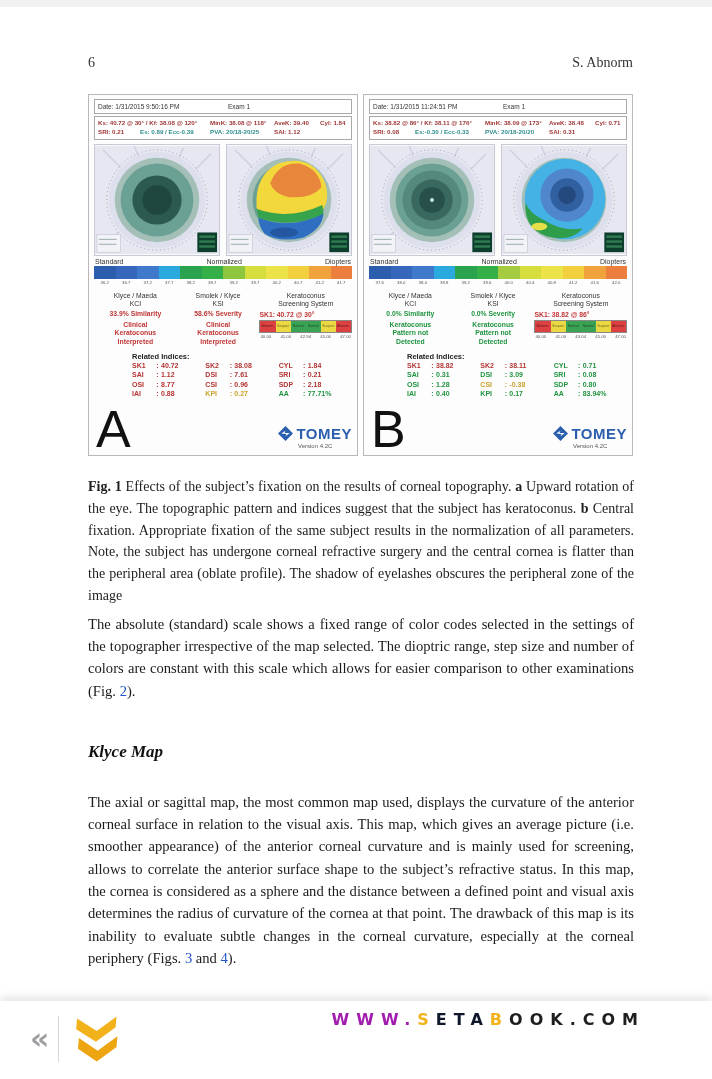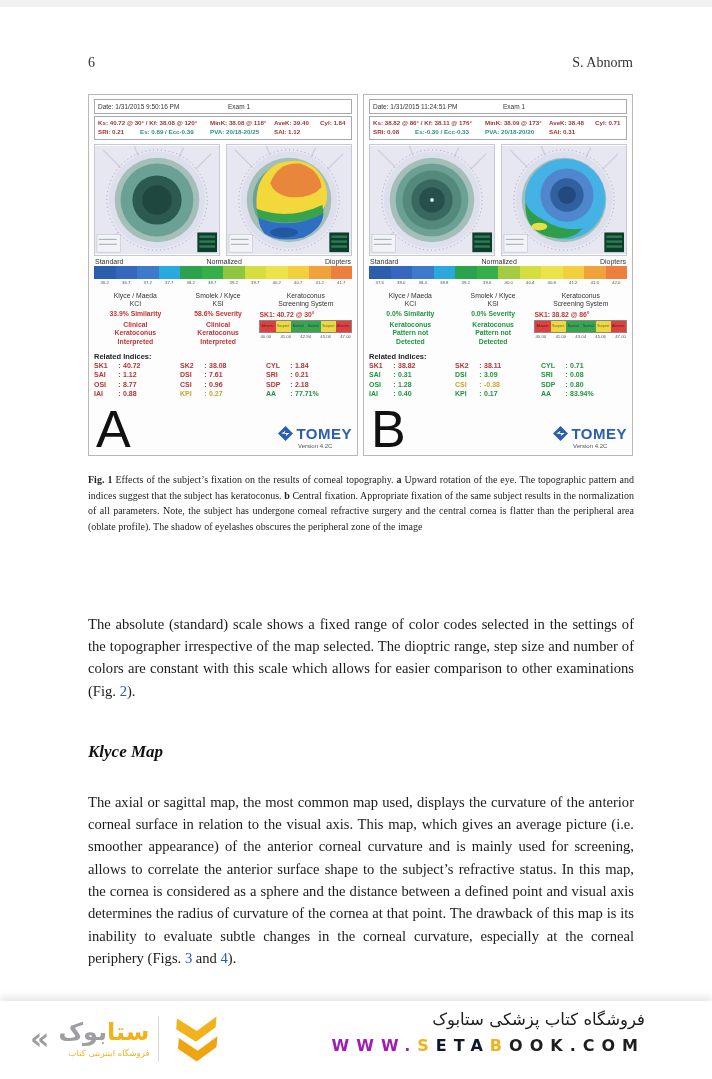--- a/index.html
+++ b/index.html
@@ -34,34 +34,34 @@
   .scr-col{width:84px;text-align:center;font-size:6.8px;}
   .scr-col3{width:94px;font-size:6.8px;}
   .scr-title{color:#333;line-height:1.2;}
   .scr-pct{font-weight:bold;margin-top:2px;}
   .scr-verdict{font-weight:bold;margin-top:4px;line-height:1.2;width:64px;margin-left:auto;margin-right:auto;}
   .scr-col3 .scr-title{width:58px;margin:0 auto;text-align:center;}
   .sk-line{font-weight:bold;text-align:left;margin:3px 0 2px;}
   .sk-bar{display:flex;height:11px;border:0.5px solid #888;}
   .sk-seg{flex:1;font-size:3.4px;line-height:11px;text-align:center;color:rgba(0,0,0,0.55);overflow:hidden;}
   .sk-ticks{display:flex;justify-content:space-between;font-size:4.3px;color:#555;padding:0 1px;margin-top:1px;}
-  .p-related{margin-top:6px;}
+  .p-related{margin-top:6px;margin-left:38px;}
   .rel-title{font-weight:bold;color:#222;font-size:7.5px;}
   .rel-row{display:flex;line-height:1.35;}
   .rel-cell{width:88px;display:flex;font-size:7px;font-weight:bold;}
   .rel-l{width:22px;} .rel-colon{width:7px;text-align:center;} 
   .p-bottom{flex:1;display:flex;justify-content:space-between;align-items:flex-end;margin-top:2px;}
   .big-letter{font-size:52px;line-height:0.8;color:#111;font-weight:400;padding-left:2px;
               font-family:"Liberation Sans",sans-serif;}
   .tomey{text-align:center;padding-bottom:2px;}
   .tomey-row{display:flex;align-items:center;gap:3px;justify-content:flex-end;}
   .tomey-name{color:#2b5fae;font-size:15px;font-weight:bold;letter-spacing:0.5px;}
   .tomey-ver{font-size:6px;color:#555;margin-top:1px;}
   
-  .caption{position:absolute;top:462px;left:88px;width:546px;font-size:10px;
+  .caption{position:absolute;top:462px;left:88px;width:546px;font-size:14px;
            line-height:1.56;text-align:justify;color:#1d1d1d;}
   .body-p{position:absolute;left:88px;width:546px;font-size:14.6px;line-height:1.53;
           text-align:justify;color:#1b1b1b;}
   .p1{top:598px;} .p2{top:776px;}
   .sec-head{position:absolute;top:728px;left:88px;font-size:17px;font-weight:bold;
             font-style:italic;color:#111;}
   .b{font-weight:bold;}
   .link{color:#2256cc;}
   
   .footer{position:absolute;left:0;right:0;bottom:0;height:78px;background:#ffffff;
@@ -612,29 +612,22 @@
 
 <p class="body-p p1"><span>The absolute (standard) scale shows a fixed range of color codes selected in the settings of the topographer irrespective of the map selected. The dioptric range, step size and number of colors are constant with this scale which allows for easier comparison to other examinations (Fig. </span><span class="link">2</span><span>).</span></p>
 
 <h2 class="sec-head">Klyce Map</h2>
 
 <p class="body-p p2"><span>The axial or sagittal map, the most common map used, displays the curvature of the anterior corneal surface in relation to the visual axis. This map, which gives an average picture (i.e. smoother appearance) of the anterior corneal curvature and is mainly used for screening, allows to correlate the anterior surface shape to the subject’s refractive status. In this map, the cornea is considered as a sphere and the distance between a defined point and visual axis determines the radius of curvature of the cornea at that point. The drawback of this map is its inability to evaluate subtle changes in the corneal curvature, especially at the corneal periphery (Figs. </span><span class="link">3</span><span> and </span><span class="link">4</span><span>).</span></p>
 
 <div class="footer">
   <div class="logo-cluster">
     <span class="guillemet">«</span>
-    <div class="logo-text">
-      <div class="logo-word" dir="rtl">
-        <span class="lw1">ستا</span><span class="lw2">بوک</span>
-      </div>
-      <div class="logo-tagline" dir="rtl">فروشگاه اینترنتی کتاب</div>
-    </div>
     <div class="logo-divider"></div>
     <svg width="54" height="52" viewBox="0 0 60 58">
       <path d="M10 6 L32 20 L54 4 L53 16 L31 32 L9 18 Z" fill="#f2b21c"></path>
       <path d="M12 28 L33 42 L55 26 L54 38 L32 54 L11 40 Z" fill="#eda512"></path>
     </svg>
   </div>
   <div class="footer-right">
-    <div class="store-title" dir="rtl">فروشگاه کتاب پزشکی ستابوک</div>
     <div class="site-url"><span style="color: #a21caf;">WWW.</span><span style="color: rgb(242, 178, 28);">S</span><span style="color: #0f172a;">ETA</span><span style="color: rgb(242, 178, 28);">B</span><span style="color: rgb(30, 30, 30);">OOK.COM</span></div>
   </div>
 </div>
 
 </body></html>

